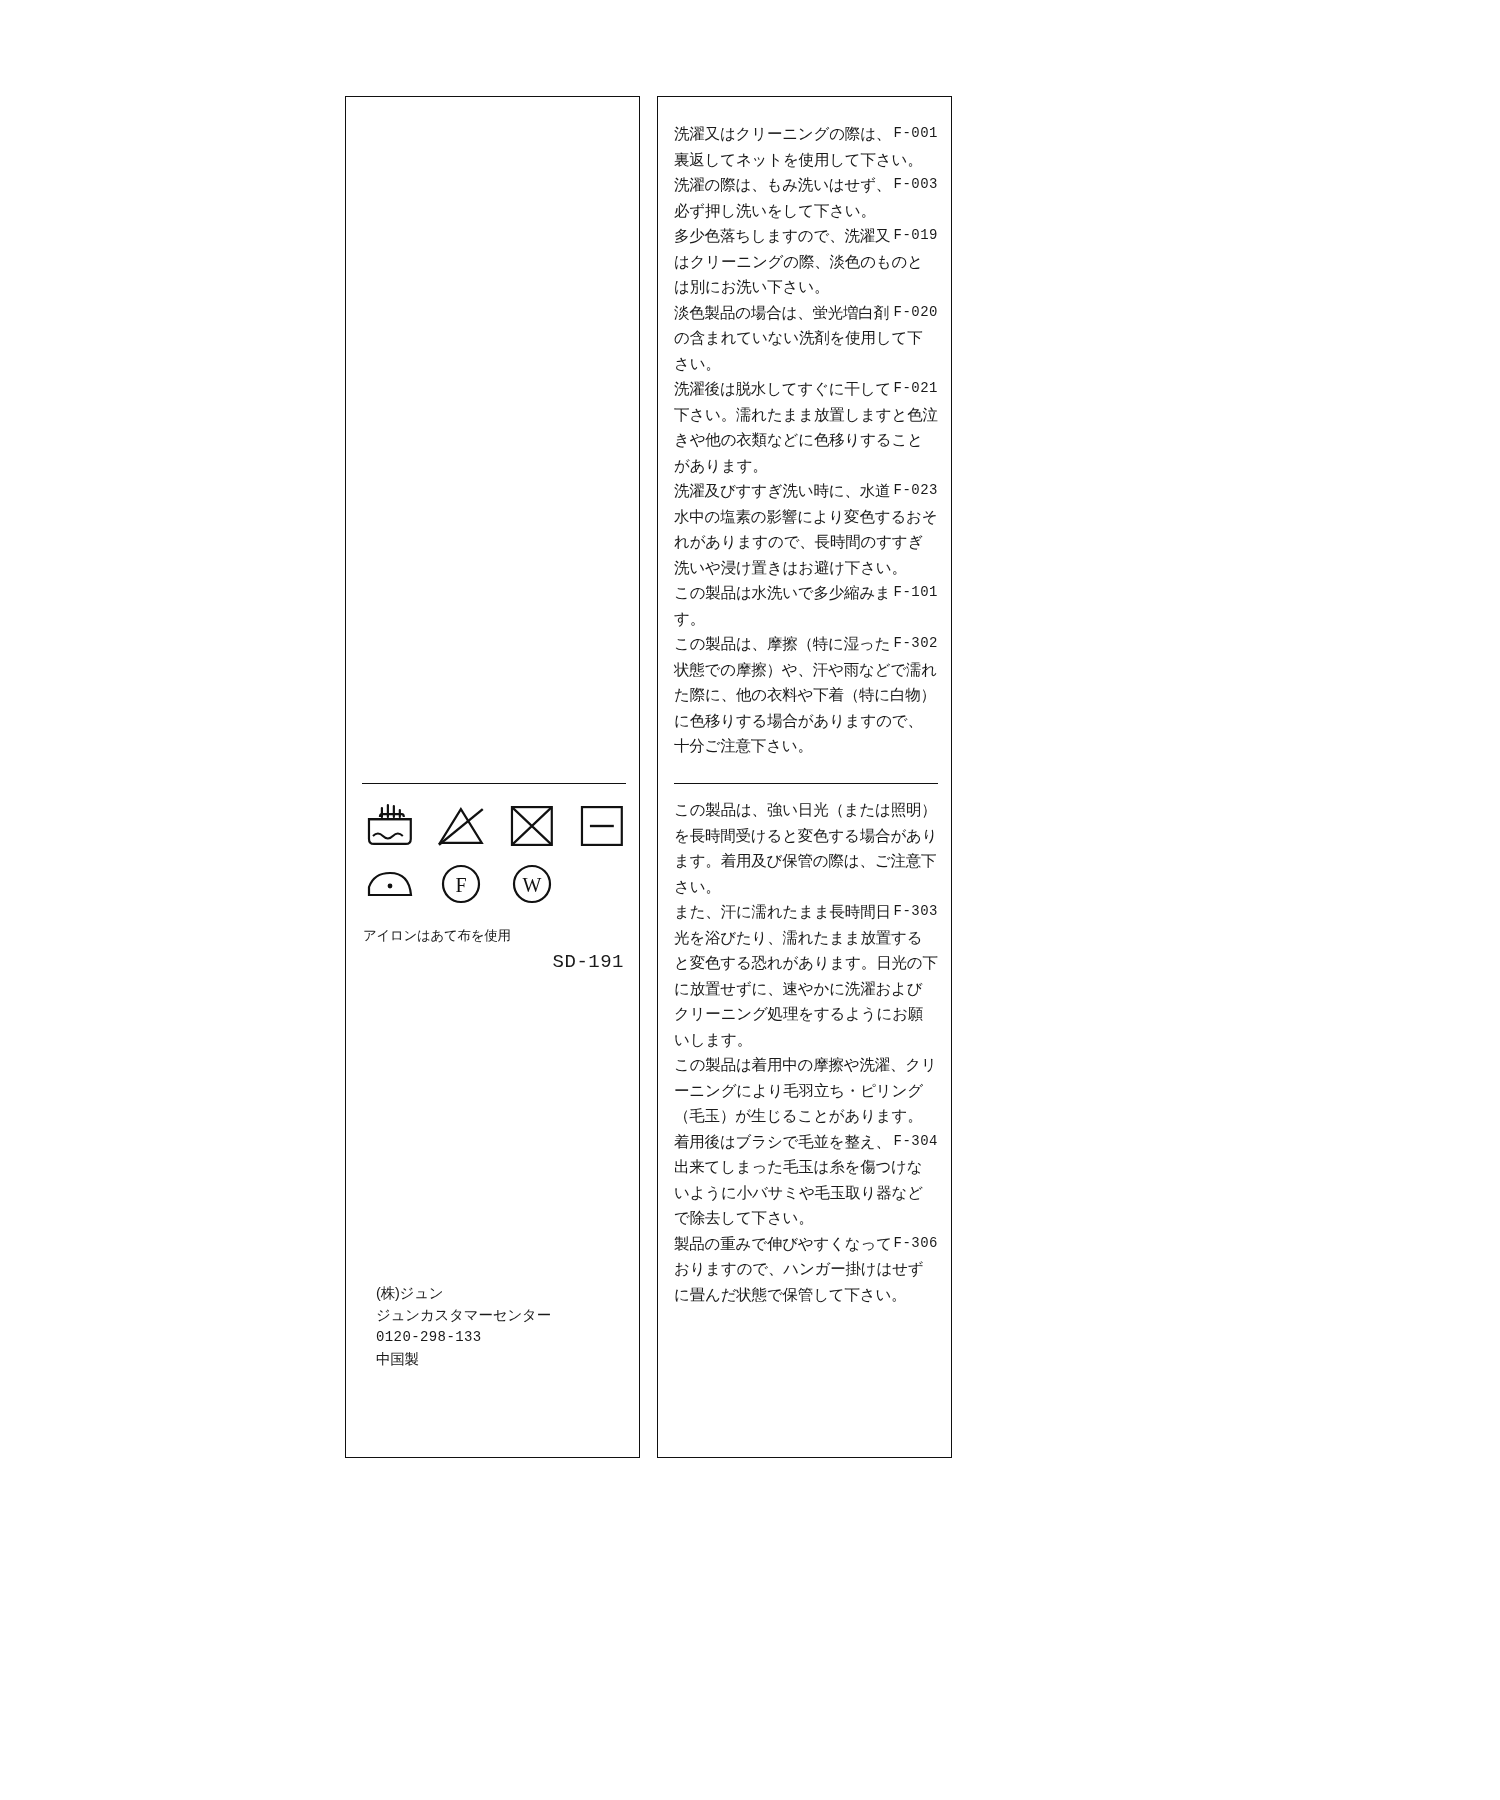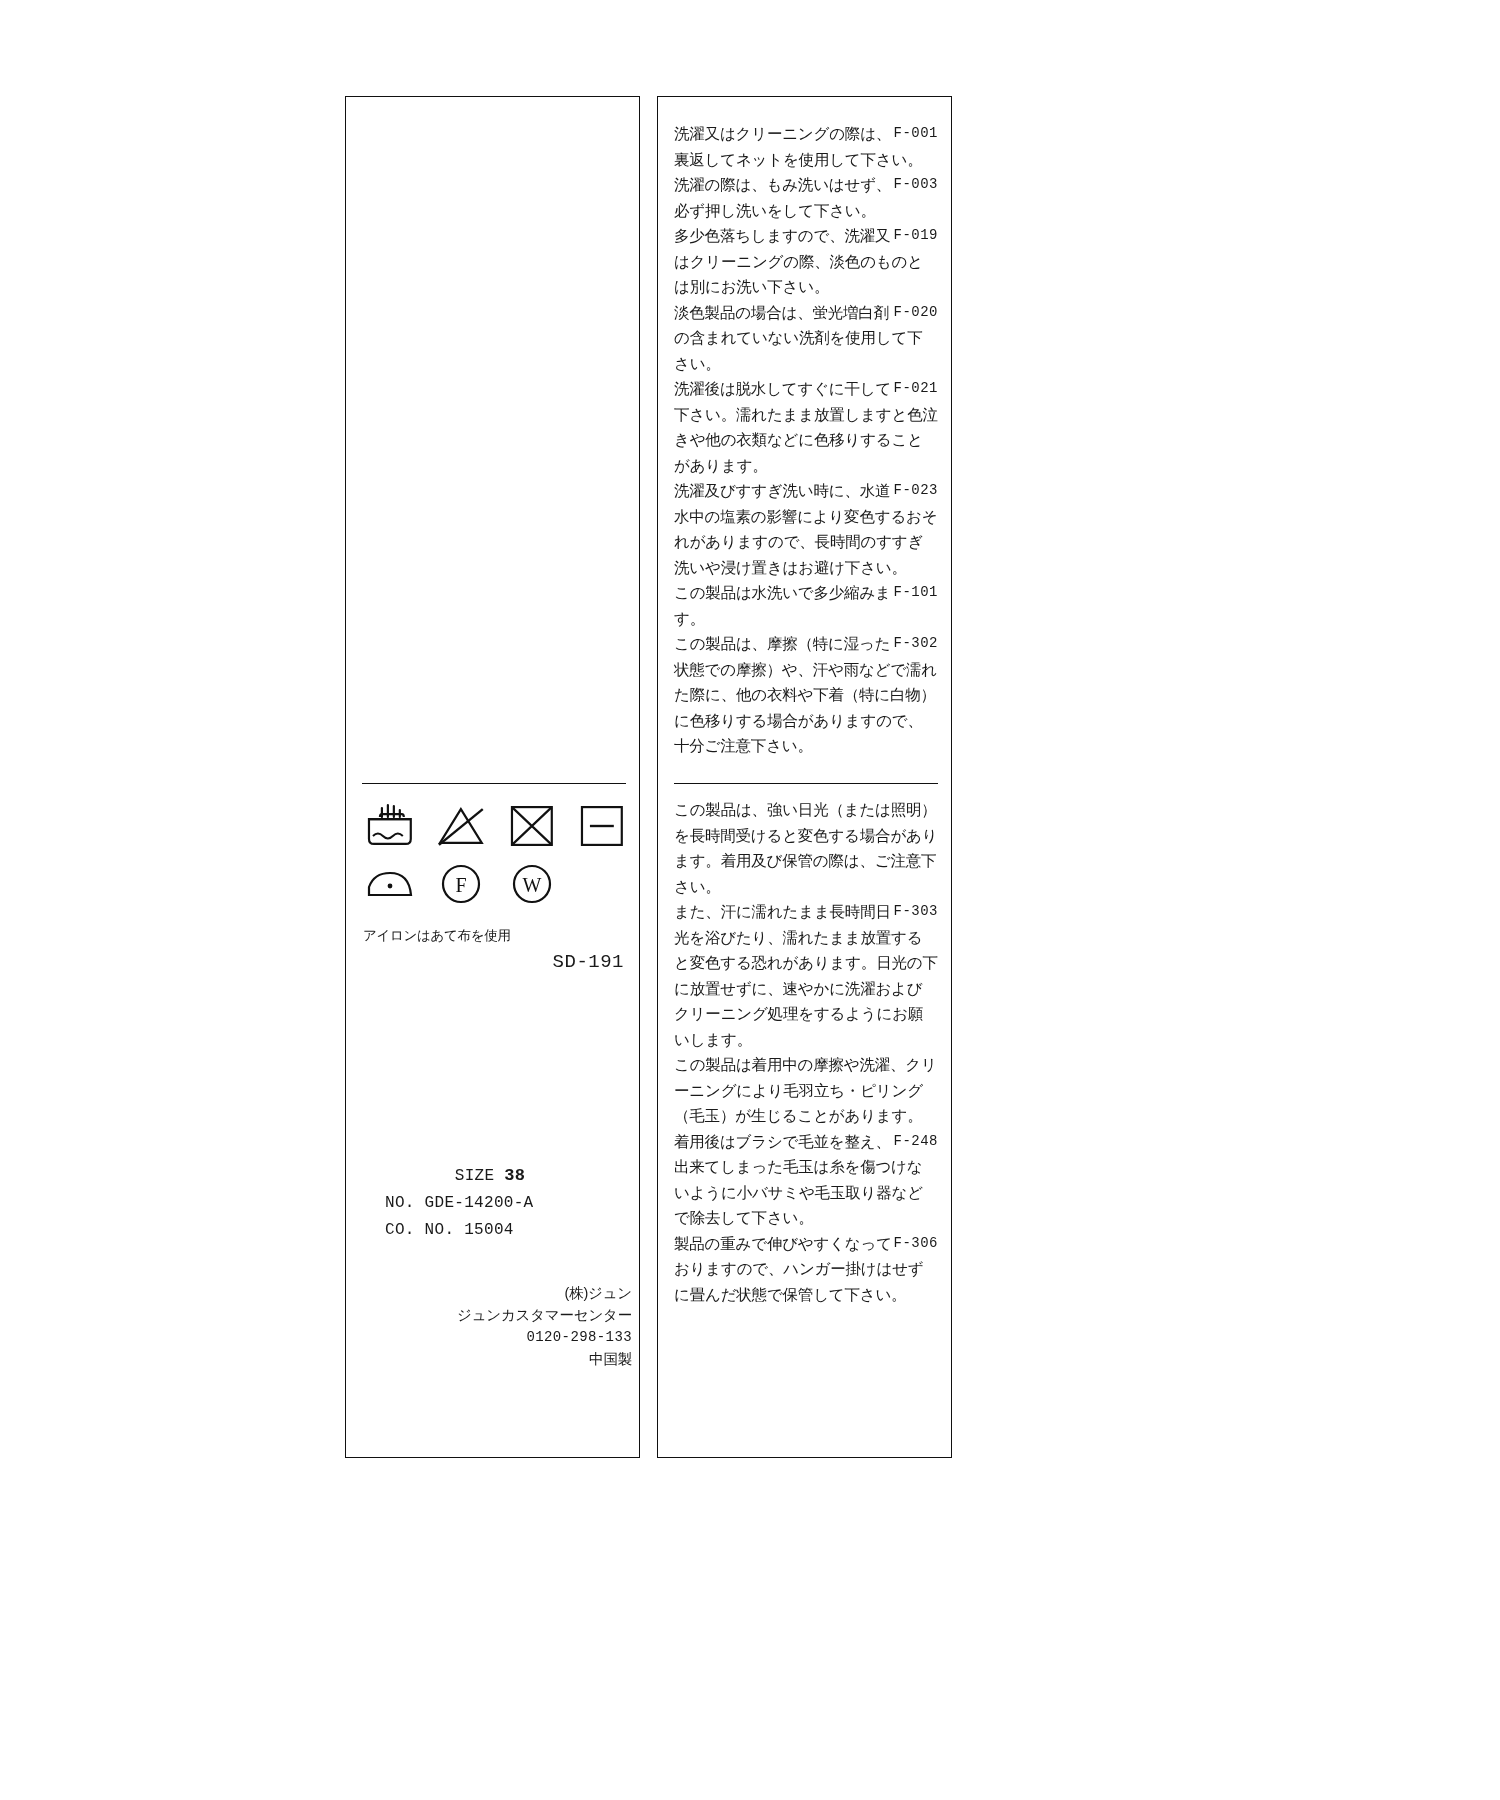--- a/index.html
+++ b/index.html
@@ -162,24 +162,24 @@
   }
   #identity .size-line .size-val {
     font-weight: bold;
     font-size: 17px;
   }
   #identity .id-line {
     padding-left: 25px;
   }
   #address {
     position: absolute;
-    left: 16px;
+    left: 30px;
     top: 1185px;
     width: 270px;
-    text-align: right;
+    text-align: left;
     font-size: 14.5px;
     line-height: 22px;
     letter-spacing: -0.2px;
   }
   #address .tel {
     font-family: "Liberation Mono", monospace;
     font-size: 14px;
     letter-spacing: 0.4px;
   }
 </style>
@@ -240,28 +240,20 @@
         </svg>
       </div>
 
       <div class="sym-note">
         <span>アイロンはあて布を使用</span>
         <span class="sd">SD-191</span>
       </div>
     </div>
 
 
-    <div id="identity">
-      <div class="size-line">
-        <span>SIZE</span>
-        <span class="size-val">38</span>
-      </div>
-      <div class="id-line">NO. GDE-14200-A</div>
-      <div class="id-line">CO. NO.  15004</div>
-    </div>
 
     <div id="address">
       <div>(株)ジュン</div>
       <div>ジュンカスタマーセンター</div>
       <div class="tel">0120-298-133</div>
       <div>中国製</div>
     </div>
   </div>
 
   <div class="panel" id="panel-right">
@@ -310,21 +302,21 @@
       </div>
       <div class="care-item">
         <span class="code">F-303</span>
         <span class="body">また、汗に濡れたまま長時間日光を浴びたり、濡れたまま放置すると変色する恐れがあります。日光の下に放置せずに、速やかに洗濯およびクリーニング処理をするようにお願いします。</span>
       </div>
       <div class="care-item">
         <span class="code"></span>
         <span class="body">この製品は着用中の摩擦や洗濯、クリーニングにより毛羽立ち・ピリング（毛玉）が生じることがあります。</span>
       </div>
       <div class="care-item">
-        <span class="code">F-248</span>
+        <span class="code">F-304</span>
         <span class="body">着用後はブラシで毛並を整え、出来てしまった毛玉は糸を傷つけないように小バサミや毛玉取り器などで除去して下さい。</span>
       </div>
       <div class="care-item">
         <span class="code">F-306</span>
         <span class="body">製品の重みで伸びやすくなっておりますので、ハンガー掛けはせずに畳んだ状態で保管して下さい。</span>
       </div>
     </div>
   </div>
 </div>
 

